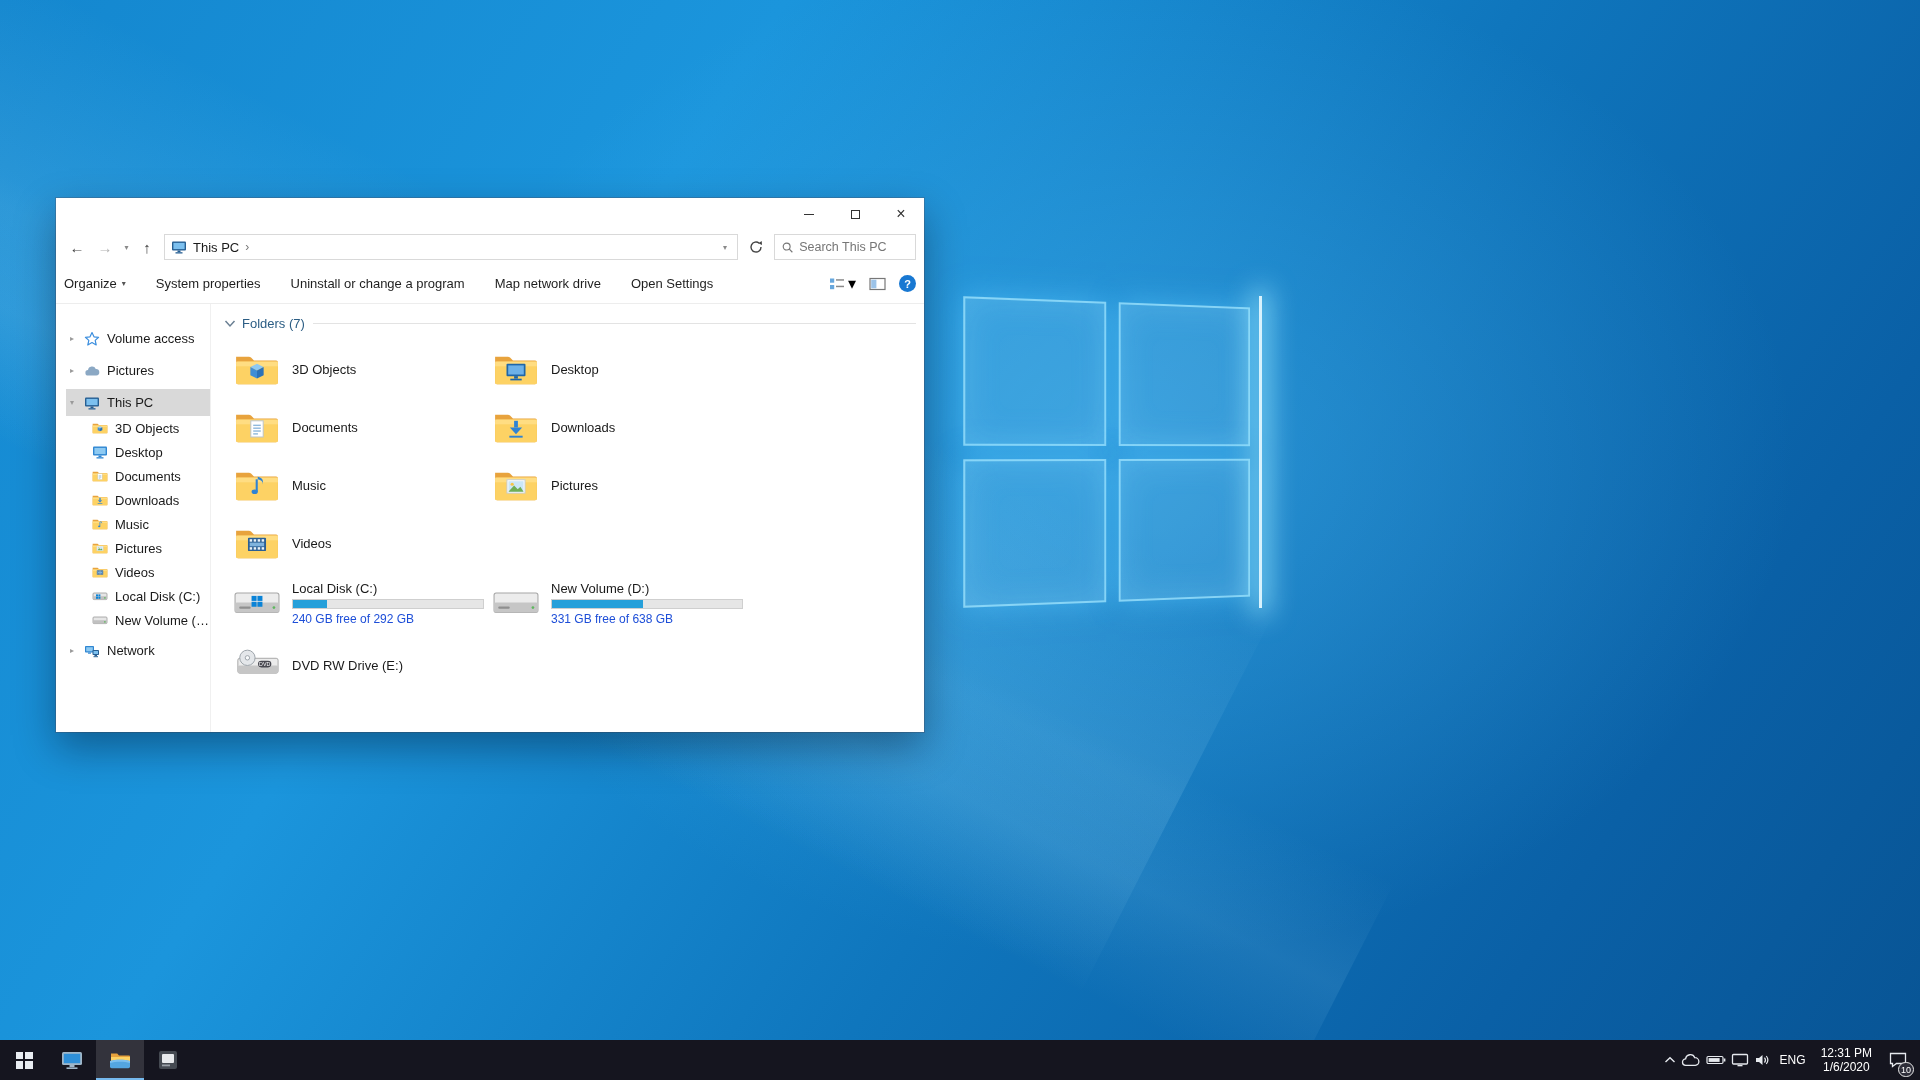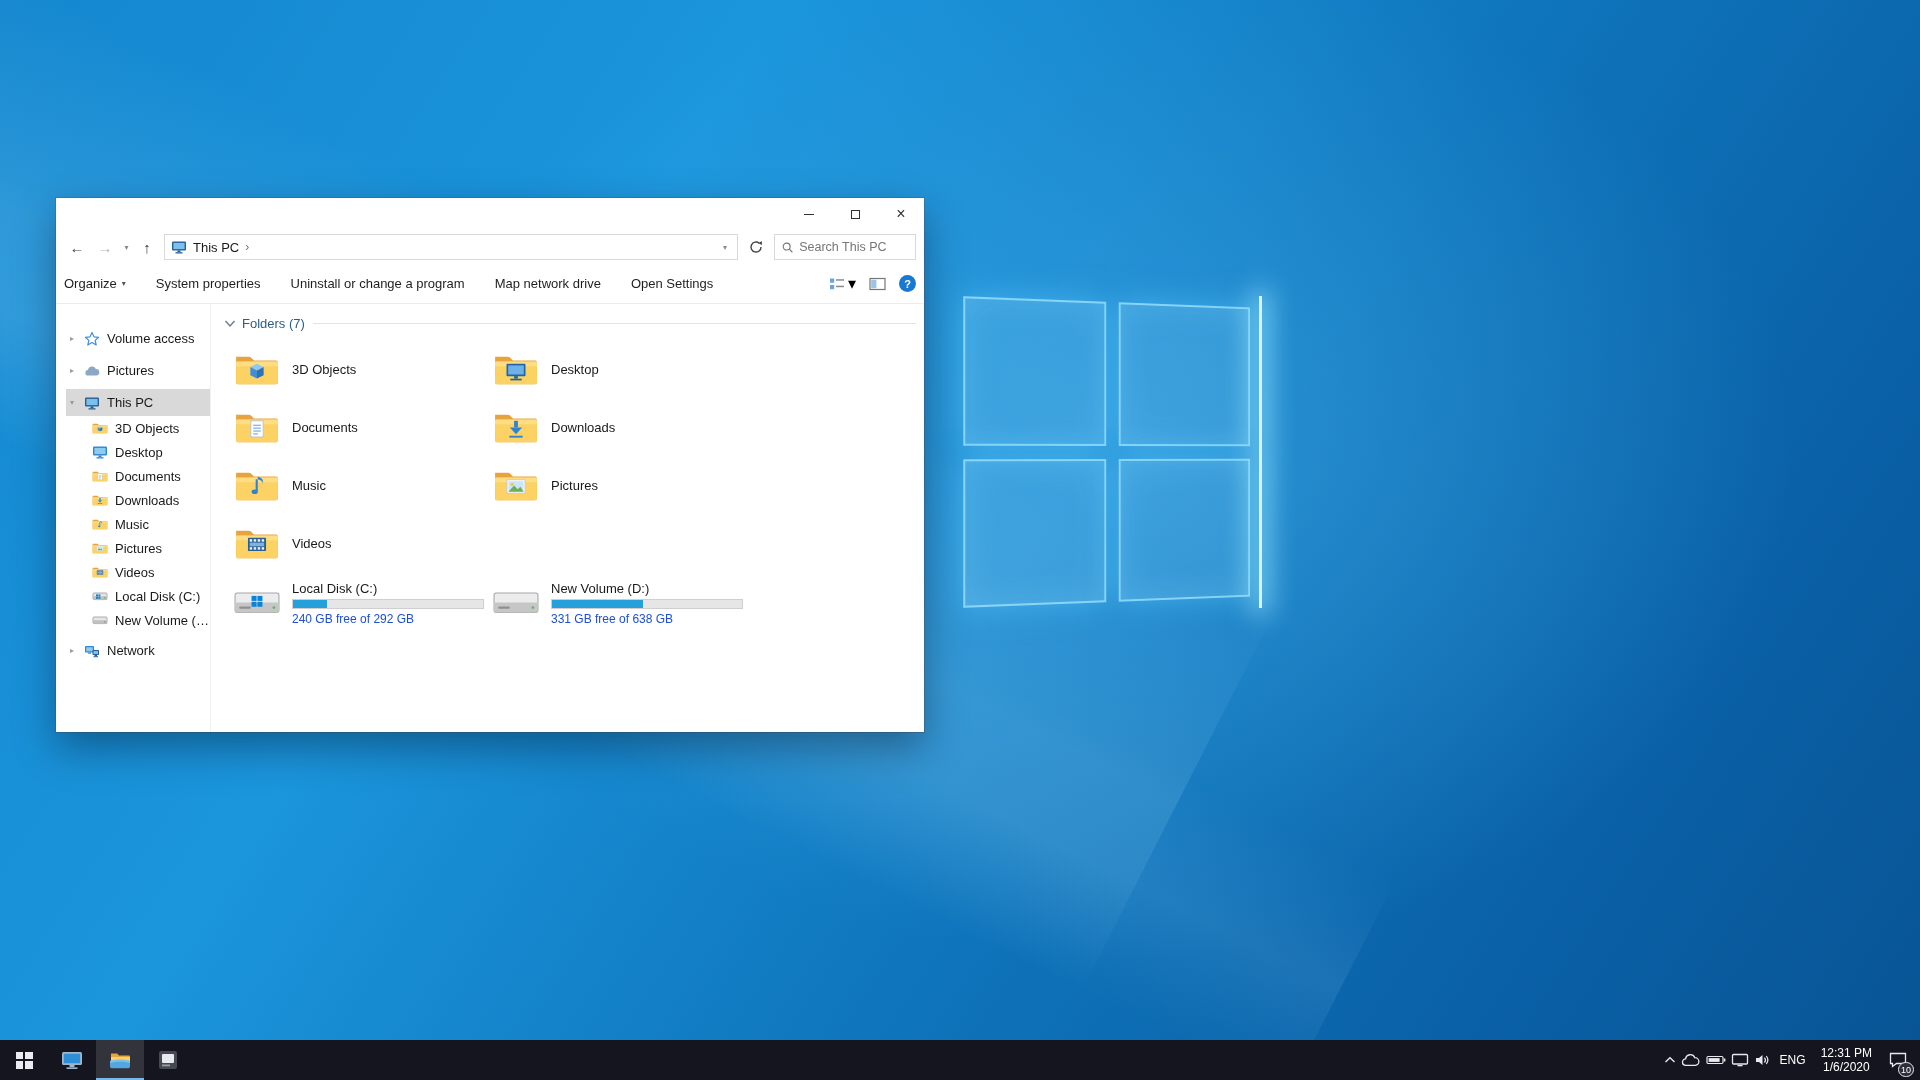--- a/index.html
+++ b/index.html
@@ -525,20 +525,35 @@
               </svg>
             </span>
             <div class="d-info">
               <div class="d-name">New Volume (D:)</div>
               <div class="d-bar">
                 <div class="d-fill" style="width: 48%;"></div>
               </div>
               <div class="d-free">331 GB free of 638 GB</div>
             </div>
           </div>
+          <div class="tile">
+            <span class="icn icn-drive">
+              <svg viewBox="0 0 48 34">
+                <rect x="4" y="10" width="42" height="15.5" rx="2" fill="#ececec" stroke="#a6a6a6"></rect>
+                <rect x="4" y="17.5" width="42" height="8" rx="1.6" fill="#c6c6c6"></rect>
+                <circle cx="14" cy="9.5" r="8" fill="#e4e7ea" stroke="#9aa1a7"></circle>
+                <circle cx="14" cy="9.5" r="2.3" fill="#f8fafb" stroke="#9aa1a7"></circle>
+                <rect x="25" y="12.5" width="14" height="7" rx="3.5" fill="#47474f"></rect>
+                <text x="32" y="17.8" font-size="5.5" fill="#fff" text-anchor="middle" font-family="Liberation Sans,sans-serif">DVD</text>
+              </svg>
+            </span>
+            <div class="d-info">
+              <div class="d-name">DVD RW Drive (E:)</div>
+            </div>
+          </div>
         </div>
     </div>
   </div>
 </div>
 
 <div class="taskbar">
   <div class="tb-btn">
     <span class="win-glyph">
         <span></span>
         <span></span>

